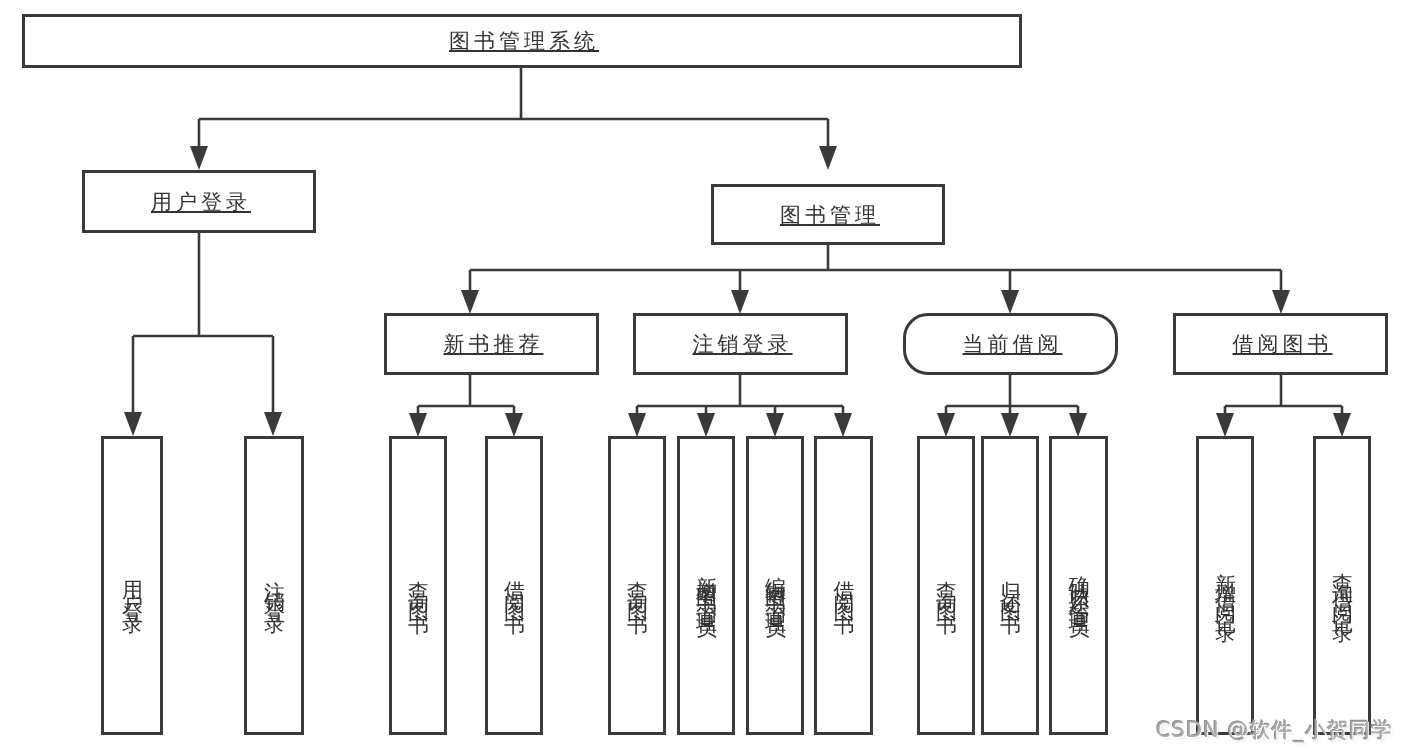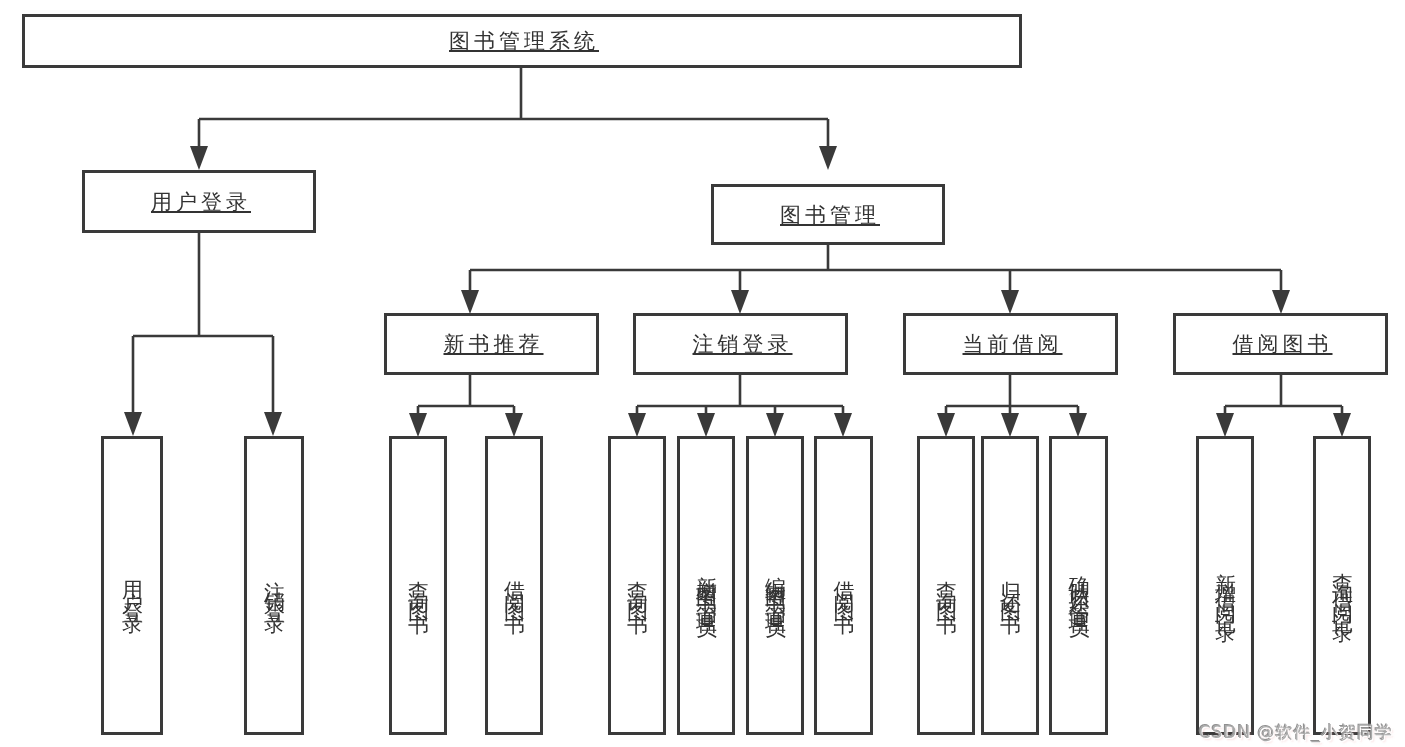--- a/index.html
+++ b/index.html
@@ -40,21 +40,21 @@
     font-size: 21px;
     letter-spacing: 11px;
     line-height: 1;
   }
   .vbox.long { letter-spacing: 6px; }
   .vbox.mid  { letter-spacing: 10px; }
   .watermark {
     position: absolute;
     right: 12px;
     bottom: 3px;
-    font-size: 17px;
+    font-size: 21px;
     letter-spacing: 1px;
     color: #a9a9a9;
     text-shadow: 1px 1px 0 #ffffff, -1px -1px 0 #8f8f8f, 2px 2px 2px rgba(235,170,170,0.35);
     z-index: 5;
   }
 </style>
 </head>
 <body>
 
 <div class="canvas">
@@ -99,21 +99,21 @@
     </g>
   </svg>
 
   <div class="node hbox" style="left:22px; top:14px; width:1000px; height:54px;">图书管理系统</div>
 
   <div class="node hbox" style="left:82px; top:170px; width:234px; height:63px;">用户登录</div>
   <div class="node hbox" style="left:711px; top:170px; width:234px; height:61px;margin-top:14px;">图书管理</div>
 
   <div class="node hbox" style="left:384px; top:313px; width:215px; height:62px;">新书推荐</div>
   <div class="node hbox" style="left:633px; top:313px; width:215px; height:62px;">注销登录</div>
-  <div class="node hbox" style="left:903px; top:313px; width:215px; height:62px;">当前借阅</div>
+  <div class="node hbox" style="left:903px; top:313px; width:215px; height:62px;border-radius:25px;">当前借阅</div>
   <div class="node hbox" style="left:1173px; top:313px; width:215px; height:62px;">借阅图书</div>
 
   <div class="node vbox" style="left:101px; top:436px; width:62px; height:299px;">用户登录</div>
   <div class="node vbox" style="left:244px; top:436px; width:60px; height:299px;">注销登录</div>
 
   <div class="node vbox" style="left:389px; top:436px; width:58px; height:299px;">查询图书</div>
   <div class="node vbox" style="left:485px; top:436px; width:58px; height:299px;">借阅图书</div>
 
   <div class="node vbox" style="left:608px; top:436px; width:58px; height:299px;">查询图书</div>
   <div class="node vbox long" style="left:677px; top:436px; width:58px; height:299px;">新增图书（管理员）</div>

